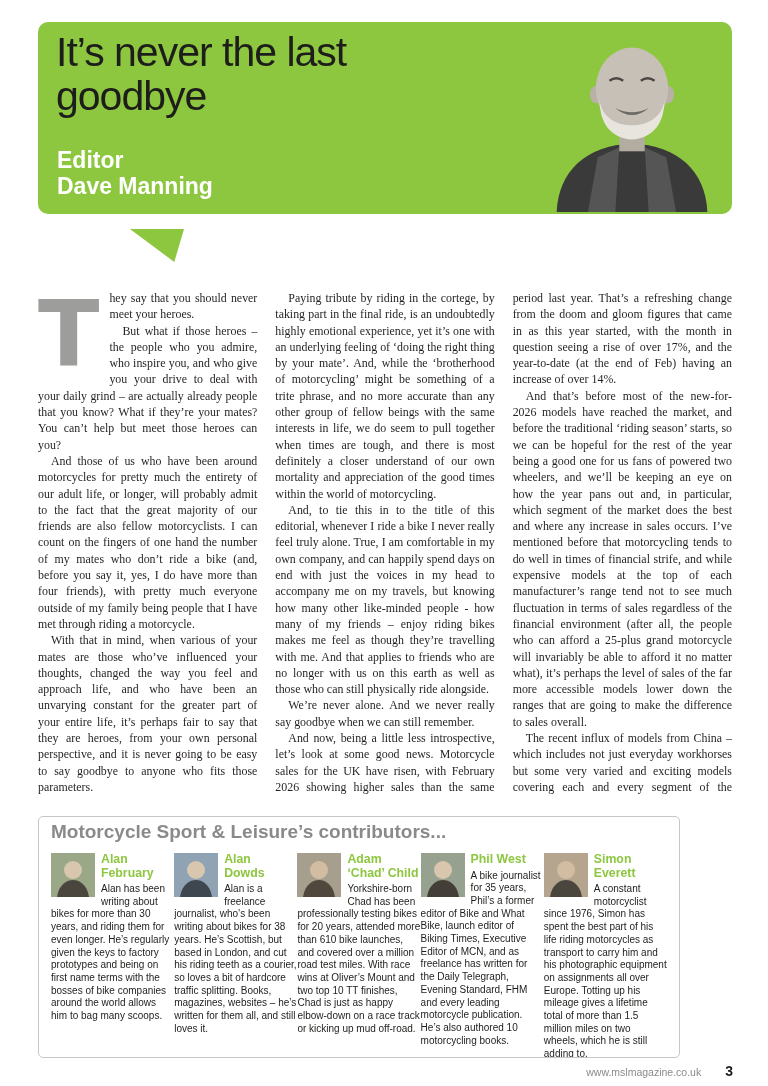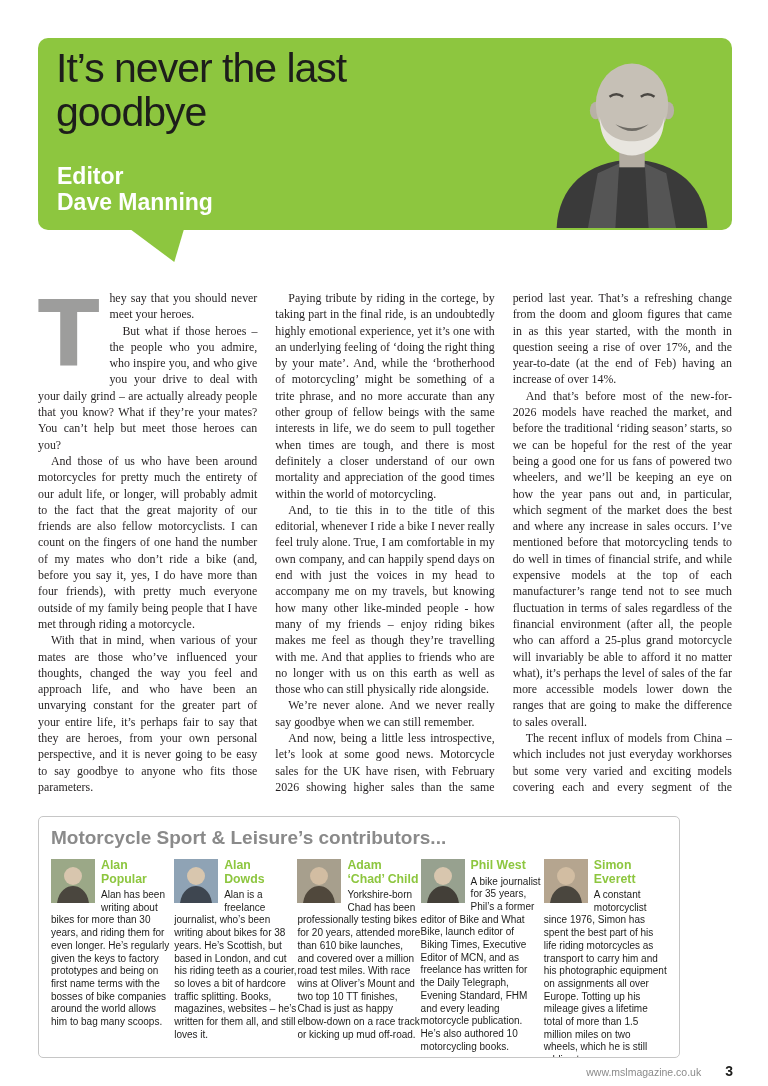--- a/index.html
+++ b/index.html
@@ -2,21 +2,21 @@
 <html><head>
 <meta charset="utf-8">
 <style>
   html,body{margin:0;padding:0;background:#ffffff;}
   .page{
     position:relative;width:768px;height:1086px;margin:0 auto;background:#ffffff;
     font-family:"Liberation Sans",sans-serif;overflow:hidden;
   }
   
   .header-bubble{
-    position:absolute;left:38px;top:38px;width:694px;height:192px;
+    position:absolute;left:38px;top:22px;width:694px;height:192px;
     background:#8dc63f;border-radius:10px;
   }
   .title{position:absolute;left:18px;top:8px;margin:0;
     font-weight:300;font-size:41px;line-height:1.08;letter-spacing:-1px;color:#1d1d1b;}
   .title span{display:block;}
   .byline{position:absolute;left:19px;top:126px;color:#ffffff;font-weight:bold;
     font-size:23px;line-height:1.12;}
   .byline span{display:block;}
   .editor-photo{position:absolute;right:6px;top:4px;width:188px;height:186px;}
   .bubble-tail{
@@ -32,21 +32,21 @@
   }
   .ep{margin:0;text-indent:13px;}
   .ep.first{text-indent:0;}
   .dropcap{
     float:left;font-family:"DejaVu Sans",sans-serif;font-weight:bold;
     font-size:90px;line-height:72px;color:#9d9d9c;padding:8px 10px 14px 0;
   }
   
   .contribs{
     position:absolute;left:38px;top:816px;width:642px;height:242px;box-sizing:border-box;
-    border:1px solid #c6c6c6;border-radius:5px;padding:10px 12px;overflow:hidden;
+    border:1px solid #c6c6c6;border-radius:5px;padding:4px 12px;overflow:hidden;
     background:#ffffff;
   }
   .contribs h2{margin:0;font-size:19px;font-weight:bold;color:#8a8a8a;}
   .contrib-row{display:flex;margin-top:8px;}
   .contrib{flex:1 1 0;min-width:0;font-size:10px;line-height:12.7px;color:#1d1d1b;}
   .cphoto{float:left;width:44px;height:44px;margin:2px 6px 2px 0;}
   .cname{color:#8dc63f;font-weight:bold;font-size:12.3px;line-height:13.5px;padding-top:2px;}
   .cname span{display:block;}
   .cname span:empty{display:none;}
   .cbio{margin:3px 0 0 0;}
@@ -105,21 +105,21 @@
     <div class="contrib-row">
 
       <div class="contrib">
         <svg class="cphoto" viewBox="0 0 44 44" aria-hidden="true">
           <rect width="44" height="44" fill="#9ba887"></rect>
           <circle cx="22" cy="17" r="9" fill="#d8c6ae"></circle>
           <path d="M6 44 C8 31 16 27 22 27 C28 27 36 31 38 44 Z" fill="#4a463e"></path>
         </svg>
         <div class="cname">
           <span>Alan</span>
-          <span>Popular</span>
+          <span>February</span>
         </div>
         <p class="cbio">Alan has been writing about bikes for more than 30 years, and riding them for even longer. He’s regularly given the keys to factory prototypes and being on first name terms with the bosses of bike companies around the world allows him to bag many scoops.</p>
       </div>
 
       <div class="contrib">
         <svg class="cphoto" viewBox="0 0 44 44" aria-hidden="true">
           <rect width="44" height="44" fill="#8fa3b5"></rect>
           <circle cx="22" cy="17" r="9" fill="#d8c6ae"></circle>
           <path d="M6 44 C8 31 16 27 22 27 C28 27 36 31 38 44 Z" fill="#3e4650"></path>
         </svg>

